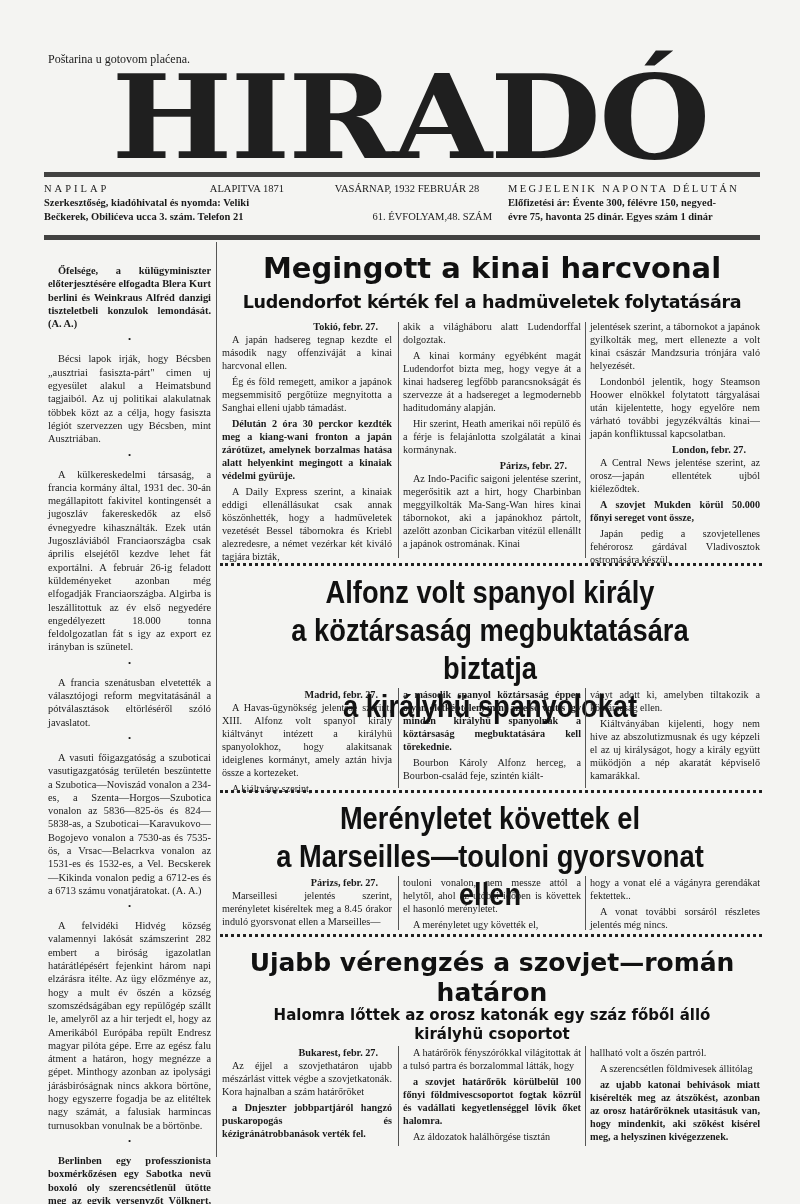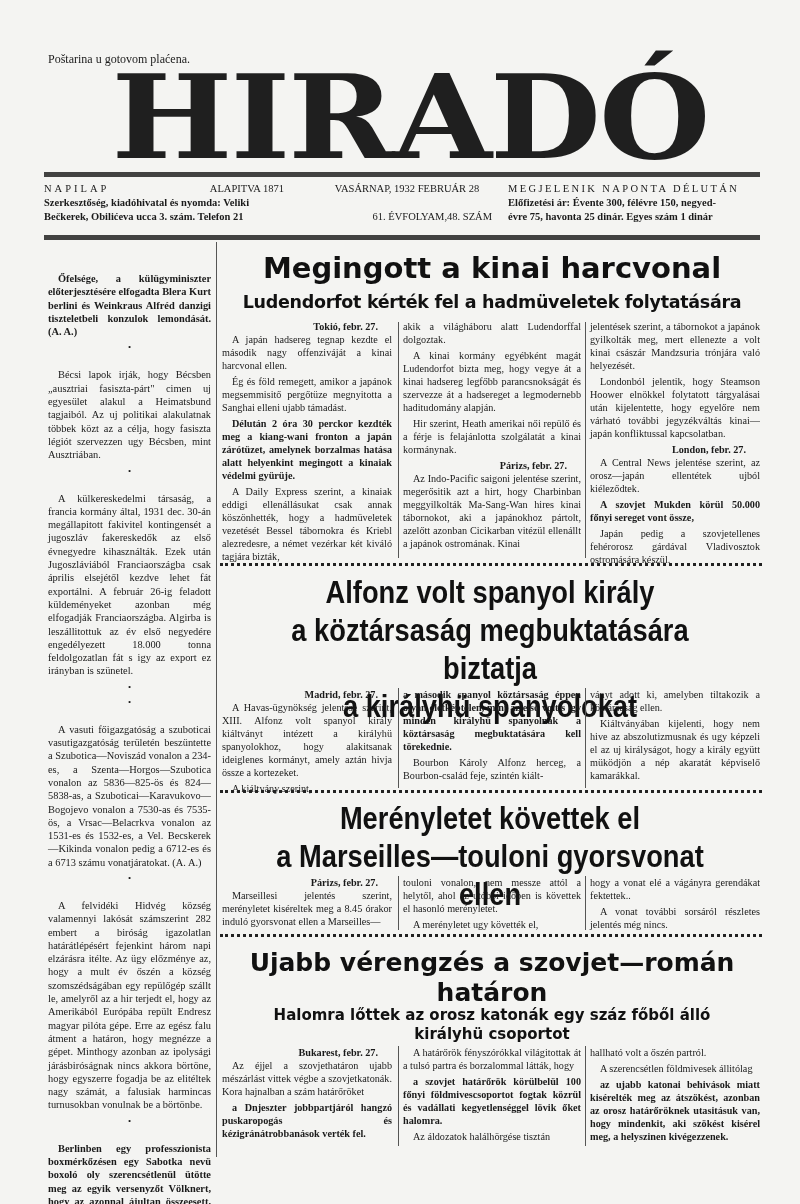--- a/index.html
+++ b/index.html
@@ -5,21 +5,21 @@
   html, body { margin:0; padding:0; }
   body { width:800px; height:1204px; background:#f4f4f2; color:#1a1a1a; font-family:"Liberation Serif", serif; position:relative; overflow:hidden; }
   .abs { position:absolute; }
   .post { left:48px; top:52px; font-size:12px; }
   .masthead { left:100px; top:62px; width:620px; height:110px; font-family:"DejaVu Serif", serif; font-weight:bold; font-size:128px; line-height:110px; letter-spacing:-2px; color:#1f1f1f; text-align:center; transform:scaleY(0.9); }
   .rule { background:#222; height:5px; left:44px; width:716px; opacity:.85; }
   .info { font-size:10.5px; line-height:14px; }
   .spaced { letter-spacing:3px; }
   .b { font-weight:bold; }
   .col { font-size:10.4px; line-height:13.3px; text-align:justify; }
-  .col p { margin:16px 0 5px 0; text-indent:10px; }
+  .col p { margin:8px 0 5px 0; text-indent:10px; }
   .sep { text-align:center; font-size:9px; line-height:9px; margin:2px 0 6px; }
   .vline { background:#555; width:1px; }
   .hsans { font-family:"DejaVu Sans", sans-serif; font-weight:bold; text-align:center; color:#111; }
   .hserif { font-family:"Liberation Sans", sans-serif; font-weight:bold; text-align:center; color:#111; transform:scaleX(0.88); transform-origin:center; }
   .dots { height:3px; border-top:3px dotted #222; }
   .dateline { text-align:right; padding-right:14px; }
   .txt3 { font-size:10.2px; line-height:13px; text-align:justify; }
   .txt3 p { margin:0 0 3px 0; text-indent:10px; }
 </style>
 </head>
@@ -54,20 +54,21 @@
 
 <div class="abs rule" style="top:235px;"></div>
 
 <div class="abs col" style="left:48px;top:256px;width:163px;">
   <p class="b">Őfelsége, a külügyminiszter előterjesztésére elfogadta Blera Kurt berlini és Weinkraus Alfréd danzigi tiszteletbeli konzulok lemondását. (A. A.)</p>
   <div class="sep">•</div>
   <p>Bécsi lapok irják, hogy Bécsben „ausztriai fasiszta-párt" cimen uj egyesület alakul a Heimatsbund tagjaiból. Az uj politikai alakulatnak többek közt az a célja, hogy fasiszta légiót szervezzen ugy Bécsben, mint Ausztriában.</p>
   <div class="sep">•</div>
   <p>A külkereskedelmi társaság, a francia kormány által, 1931 dec. 30-án megállapitott fakivitel kontingensét a jugoszláv fakereskedők az első évnegyedre kihasználták. Ezek után Jugoszláviából Franciaországba csak április elsejétől kezdve lehet fát exportálni. A február 26-ig feladott küldeményeket azonban még elfogadják Franciaországba. Algirba is leszállitottuk az év első negyedére engedélyezett 18.000 tonna feldolgozatlan fát s igy az export ez irányban is szünetel.</p>
   <div class="sep">•</div>
+  <p>A francia szenátusban elvetették a választójogi reform megvitatásánál a pótválasztások eltörléséről szóló javaslatot.</p>
   <div class="sep">•</div>
   <p>A vasuti főigazgatóság a szuboticai vasutigazgatóság területén beszüntette a Szubotica—Noviszád vonalon a 234-es, a Szenta—Horgos—Szubotica vonalon az 5836—825-ös és 824—5838-as, a Szuboticai—Karavukovo—Bogojevo vonalon a 7530-as és 7535-ös, a Vrsac—Belacrkva vonalon az 1531-es és 1532-es, a Vel. Becskerek—Kikinda vonalon pedig a 6712-es és a 6713 számu vonatjáratokat. (A. A.)</p>
   <div class="sep">•</div>
   <p>A felvidéki Hidvég község valamennyi lakósát számszerint 282 embert a biróság igazolatlan határátlépésért fejenkint három napi elzárásra itélte. Az ügy előzménye az, hogy a mult év őszén a község szomszédságában egy repülőgép szállt le, amelyről az a hir terjedt el, hogy az Amerikából Európába repült Endresz magyar pilóta gépe. Erre az egész falu átment a határon, hogy megnézze a gépet. Minthogy azonban az ipolysági járásbiróságnak nincs akkora börtöne, hogy egyszerre fogadja be az elitéltek nagy számát, a falusiak harmincas turnusokban vonulnak be a börtönbe.</p>
   <div class="sep">•</div>
   <p class="b">Berlinben egy professzionista boxmérkőzésen egy Sabotka nevü boxoló oly szerencsétlenül ütötte meg az egyik versenyzőt Völknert, hogy az azonnal ájultan összeesett, majd anélkül, hogy magához tért volna meghalt.</p>
 
 </div>
 <div class="abs vline" style="left:216px;top:242px;height:915px;"></div>
 

